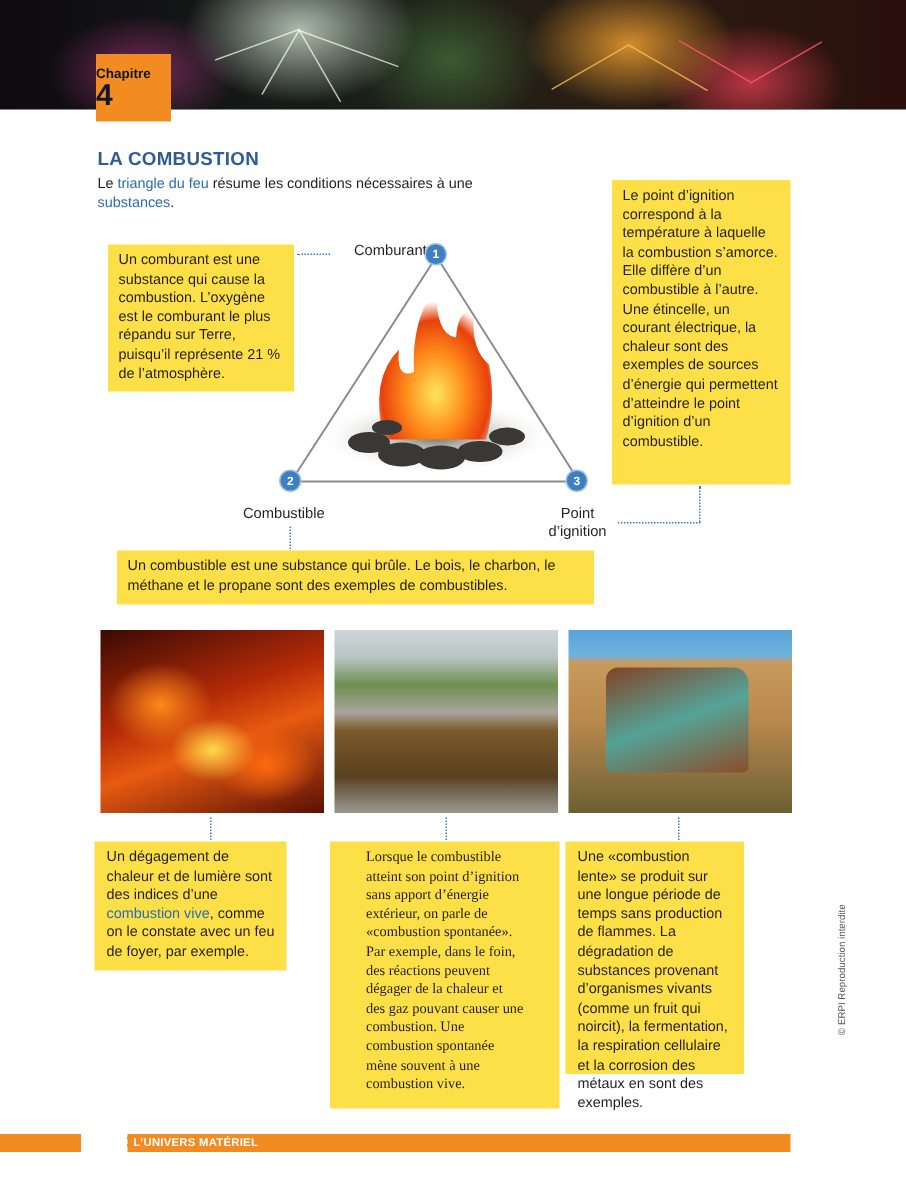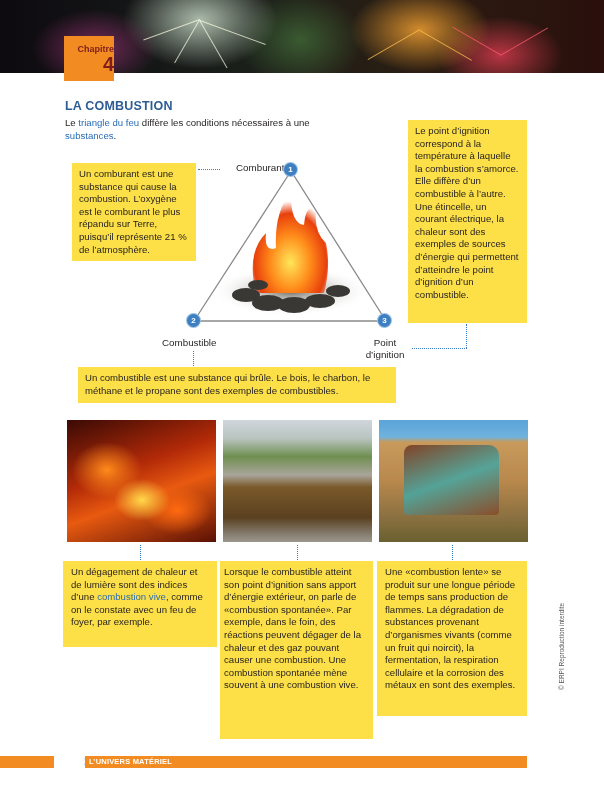--- a/index.html
+++ b/index.html
@@ -7,21 +7,21 @@
   .banner { position:absolute; left:0; top:0; width:604px; height:73px;
     background:
       radial-gradient(ellipse 90px 55px at 95px 48px, rgba(200,60,150,0.55), transparent 70%),
       radial-gradient(ellipse 110px 70px at 200px 20px, rgba(220,240,220,0.75), transparent 70%),
       radial-gradient(ellipse 90px 70px at 300px 40px, rgba(80,140,70,0.55), transparent 70%),
       radial-gradient(ellipse 100px 60px at 420px 30px, rgba(240,160,50,0.85), transparent 70%),
       radial-gradient(ellipse 90px 55px at 500px 55px, rgba(220,60,80,0.8), transparent 70%),
       linear-gradient(90deg, #0d0a10 0%, #1a1f1a 40%, #2b1d12 70%, #2a0f0c 100%);
   }
   .banner .spark { position:absolute; height:1px; background:rgba(255,255,230,0.7); transform-origin:0 0; }
-  .chapter-badge { position:absolute; left:64px; top:36px; width:50px; height:45px; background:#f28c22; color:#7f1d1d; text-align:right; }
+  .chapter-badge { position:absolute; left:64px; top:36px; width:50px; height:45px; background:#f28c22; color:#0f172a; text-align:left; }
   .chapter-badge .lbl { font-size:9px; font-weight:bold; margin-top:8px; display:block; }
   .chapter-badge .num { font-size:20px; font-weight:bold; display:block; line-height:20px; }
   .title { position:absolute; left:65px; top:99px; font-size:12.5px; font-weight:bold; color:#2e5d94; letter-spacing:0.2px; }
   .intro { position:absolute; left:65px; top:117px; width:270px; font-size:9.6px; line-height:12.5px; color:#231f20; }
   .hl { color:#2a6db5; font-weight:normal; }
   .box { position:absolute; background:#fde047; font-size:9.6px; line-height:12.6px; color:#231f20; padding:5px 7px; box-sizing:border-box; }
   .dots-h { position:absolute; border-top:1.5px dotted #3a7cc2; height:0; }
   .dots-v { position:absolute; border-left:1.5px dotted #3a7cc2; width:0; }
   .label { position:absolute; font-size:9.8px; color:#231f20; }
   .node { position:absolute; width:13px; height:13px; border-radius:50%; background:#3d7fc1; color:#fff; font-size:8px; font-weight:bold; text-align:center; line-height:13px; box-shadow:0 0 0 1px #9cc0e4; }
@@ -57,21 +57,21 @@
   <div class="spark" style="left:500px;top:55px;width:55px;transform:rotate(-150deg);background:rgba(255,90,110,0.8)"></div>
 </div>
 
 <div class="chapter-badge">
   <span class="lbl">Chapitre</span>
   <span class="num">4</span>
 </div>
 
 <div class="title">LA COMBUSTION</div>
 <div class="intro">
-  <span>Le </span><span class="hl">triangle du feu</span><span> diffère les conditions nécessaires à une </span><span class="hl">substances</span><span>.</span>
+  <span>Le </span><span class="hl">triangle du feu</span><span> résume les conditions nécessaires à une </span><span class="hl">substances</span><span>.</span>
 </div>
 
 <div class="box" style="left:72px;top:163px;width:124px;height:98px;">Un comburant est une substance qui cause la combustion. L’oxygène est le comburant le plus répandu sur Terre, puisqu’il représente 21 % de l’atmosphère.</div>
 <div class="dots-h" style="left:198px;top:169px;width:22px;"></div>
 <div class="label" style="left:236px;top:162px;">Comburant</div>
 
 <svg class="triangle-svg" viewBox="0 0 210 170">
   <defs>
     <radialGradient id="flame" cx="50%" cy="70%" r="60%">
       <stop offset="0%" stop-color="#ffe65a"></stop>
@@ -117,24 +117,24 @@
 <div class="photo photo1"></div>
 <div class="photo photo2"></div>
 <div class="photo photo3">
     <div class="car"></div>
   </div>
 
 <div class="dots-v" style="left:140px;top:545px;height:15px;"></div>
 <div class="dots-v" style="left:297px;top:545px;height:15px;"></div>
 <div class="dots-v" style="left:452px;top:545px;height:15px;"></div>
 
-<div class="box" style="left:63px;top:561px;width:154px;height:86px;padding:5px 8px;">
+<div class="box" style="left:63px;top:561px;width:128px;height:86px;padding:5px 8px;">
   <span>Un dégagement de chaleur et de lumière sont des indices d’une </span><span class="hl">combustion vive</span><span>, comme on le constate avec un feu de foyer, par exemple.</span>
 </div>
-<div class="box" style="left:220px;top:561px;width:153px;height:178px;padding:5px 4px;">Lorsque le combustible atteint son point d’ignition sans apport d’énergie extérieur, on parle de «combustion spontanée». Par exemple, dans le foin, des réactions peuvent dégager de la chaleur et des gaz pouvant causer une combustion. Une combustion spontanée mène souvent à une combustion vive.</div>
-<div class="box" style="left:377px;top:561px;width:150px;height:155px;padding:5px 8px;">Une «combustion lente» se produit sur une longue période de temps sans production de flammes. La dégradation de substances provenant d’organismes vivants (comme un fruit qui noircit), la fermentation, la respiration cellulaire et la corrosion des métaux en sont des exemples.</div>
+<div class="box" style="left:220px;top:561px;width:153px;height:178px;padding:5px 24px;font-family:Liberation Serif, serif;">Lorsque le combustible atteint son point d’ignition sans apport d’énergie extérieur, on parle de «combustion spontanée». Par exemple, dans le foin, des réactions peuvent dégager de la chaleur et des gaz pouvant causer une combustion. Une combustion spontanée mène souvent à une combustion vive.</div>
+<div class="box" style="left:377px;top:561px;width:119px;height:155px;padding:5px 8px;">Une «combustion lente» se produit sur une longue période de temps sans production de flammes. La dégradation de substances provenant d’organismes vivants (comme un fruit qui noircit), la fermentation, la respiration cellulaire et la corrosion des métaux en sont des exemples.</div>
 
 <div class="copyright">© ERPI Reproduction interdite</div>
 
 <div class="footer-bar-left"></div>
 <div class="page-num">142</div>
 <div class="footer-bar-right"></div>
 <div class="footer-title">L’UNIVERS MATÉRIEL</div>
 
 </body></html>

